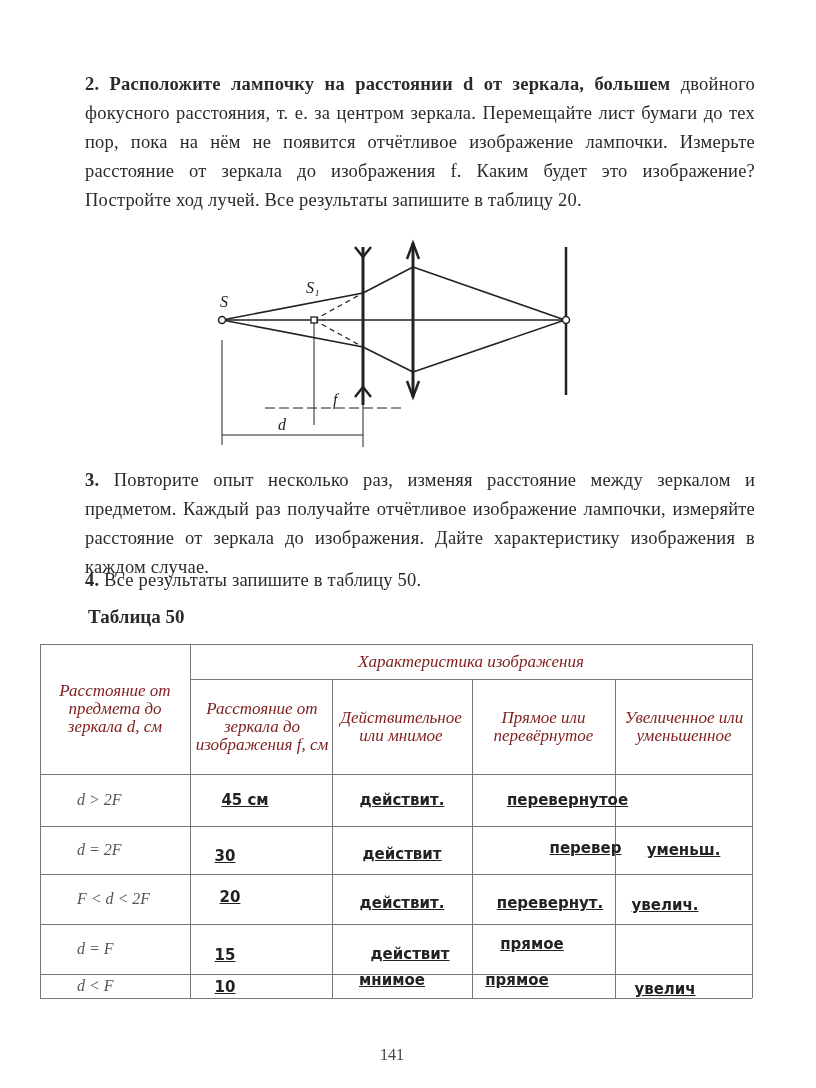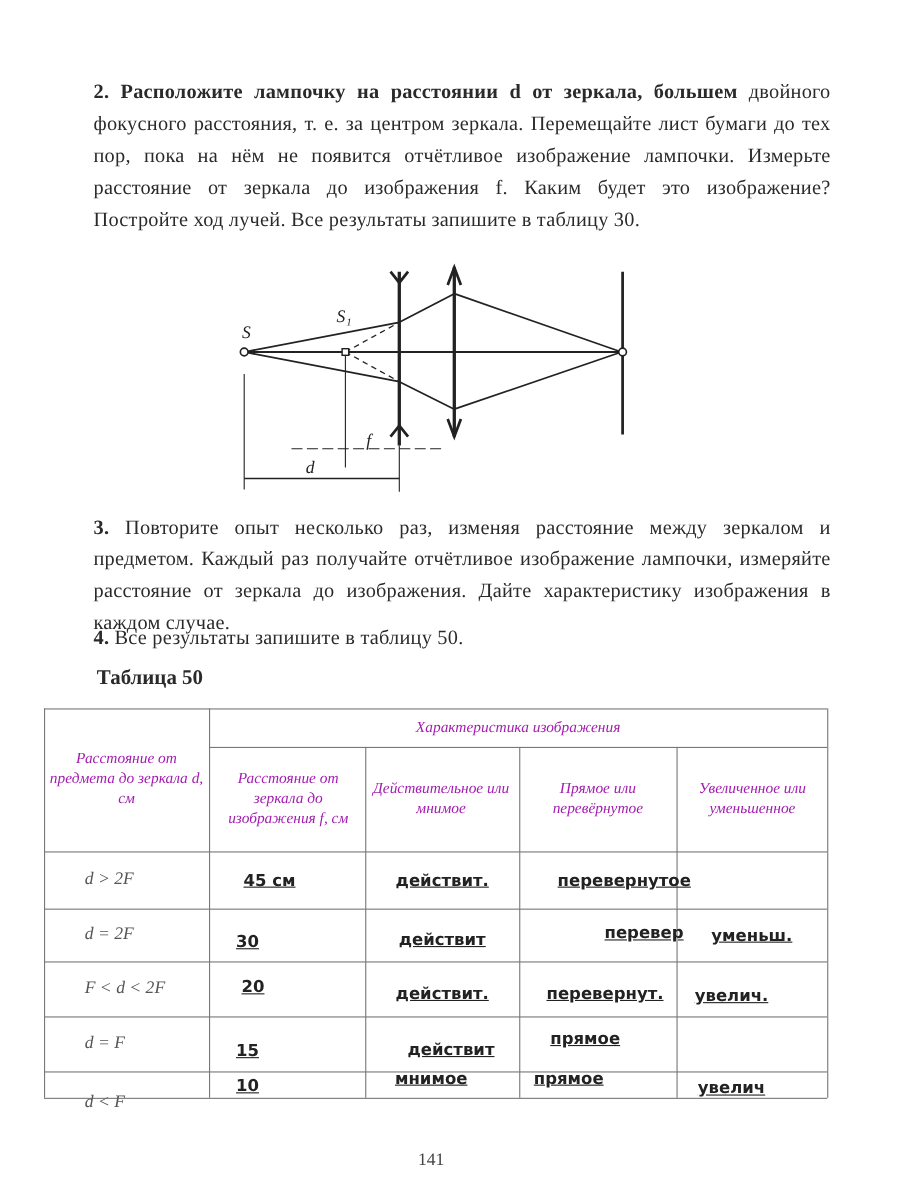--- a/index.html
+++ b/index.html
@@ -10,34 +10,34 @@
   .para b { font-weight:bold; }
   #p2 { top:70px; }
   #p3 { top:466px; }
   #p4 { top:566px; }
   .num { font-weight:bold; }
   #diagram { position:absolute; left:200px; top:235px; width:400px; height:215px; }
   #table-title { position:absolute; left:88px; top:606px; font-size:19px; font-weight:bold; }
   #tbl { position:absolute; left:40px; top:644px; width:712px; height:354px; }
   .cell { position:absolute; display:flex; align-items:center; justify-content:center;
           text-align:center; }
-  .hdr { font-style:italic; font-size:14px; line-height:18px; color:#a21caf; }
+  .hdr { font-style:italic; font-size:17px; line-height:18px; color:#7f1d1d; }
   .cond { font-style:italic; font-size:16px; color:#555; justify-content:flex-start; padding-left:37px; box-sizing:border-box; }
   .ans { font-family:"DejaVu Sans","Liberation Sans",sans-serif; font-weight:bold; font-size:15px; color:#222;text-decoration:underline; }
   .vline { position:absolute; border-left:1px solid #777; }
   .hline { position:absolute; border-top:1px solid #777; }
   #page-number { position:absolute; left:380px; top:1046px; font-size:16px; color:#444; }
 </style>
 </head>
 <body>
 
 <div id="p2" class="para">
   <span class="num">2.</span>
   <b>Расположите лампочку на расстоянии d от зеркала, большем</b>
-  <span>двойного фокусного расстояния, т. е. за центром зеркала. Перемещайте лист бумаги до тех пор, пока на нём не появится отчётливое изображение лампочки. Измерьте расстояние от зеркала до изображения f. Каким будет это изображение? Постройте ход лучей. Все результаты запишите в таблицу 30.</span>
+  <span>двойного фокусного расстояния, т. е. за центром зеркала. Перемещайте лист бумаги до тех пор, пока на нём не появится отчётливое изображение лампочки. Измерьте расстояние от зеркала до изображения f. Каким будет это изображение? Постройте ход лучей. Все результаты запишите в таблицу 20.</span>
 </div>
 
 <svg id="diagram" viewBox="0 0 400 215" xmlns="http://www.w3.org/2000/svg">
   <g stroke="#222" fill="none" stroke-width="1.6">
 
     <line x1="22" y1="85" x2="365" y2="85"></line>
 
     <line x1="163" y1="12" x2="163" y2="170" stroke-width="3"></line>
     <path d="M155 12 L163 22 L171 12" stroke-width="2.5"></path>
     <path d="M155 162 L163 152 L171 162" stroke-width="2.5"></path>
@@ -126,20 +126,20 @@
   <div class="cell ans" style="left:150px;top:228px;width:80px;height:50px;">20</div>
   <div class="cell ans" style="left:292px;top:234px;width:140px;height:50px;">действит.</div>
   <div class="cell ans" style="left:440px;top:234px;width:140px;height:50px;">перевернут.</div>
   <div class="cell ans" style="left:575px;top:236px;width:100px;height:50px;">увелич.</div>
 
   <div class="cell cond" style="left:0;top:280px;width:150px;height:50px;">d = F</div>
   <div class="cell ans" style="left:150px;top:286px;width:70px;height:50px;">15</div>
   <div class="cell ans" style="left:300px;top:285px;width:140px;height:50px;">действит</div>
   <div class="cell ans" style="left:432px;top:275px;width:120px;height:50px;">прямое</div>
 
-  <div class="cell cond" style="left:0;top:346px;width:150px;height:24px;margin-top:-12px;height:48px;">d &lt; F</div>
+  <div class="cell cond" style="left:0;top:330px;width:150px;height:24px;margin-top:-12px;height:48px;">d &lt; F</div>
   <div class="cell ans" style="left:150px;top:335px;width:70px;height:40px;margin-top:-12px;">10</div>
   <div class="cell ans" style="left:292px;top:330px;width:120px;height:40px;margin-top:-14px;">мнимое</div>
   <div class="cell ans" style="left:432px;top:330px;width:90px;height:40px;margin-top:-14px;">прямое</div>
   <div class="cell ans" style="left:575px;top:335px;width:100px;height:40px;margin-top:-10px;">увелич</div>
 </div>
 
 <div id="page-number">141</div>
 
 </body></html>

